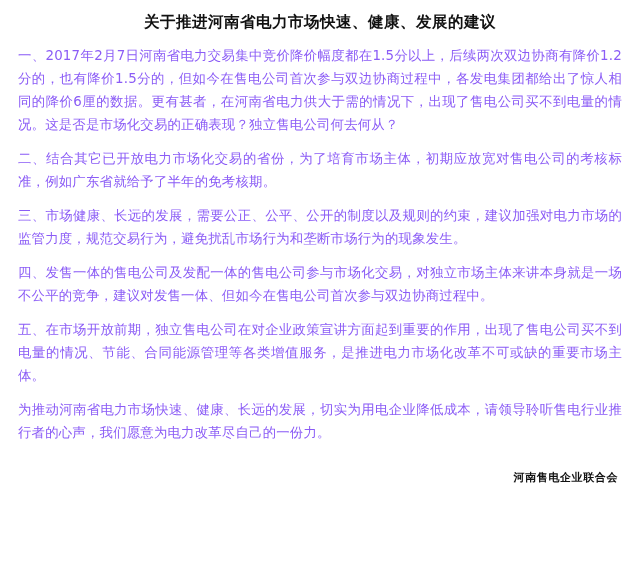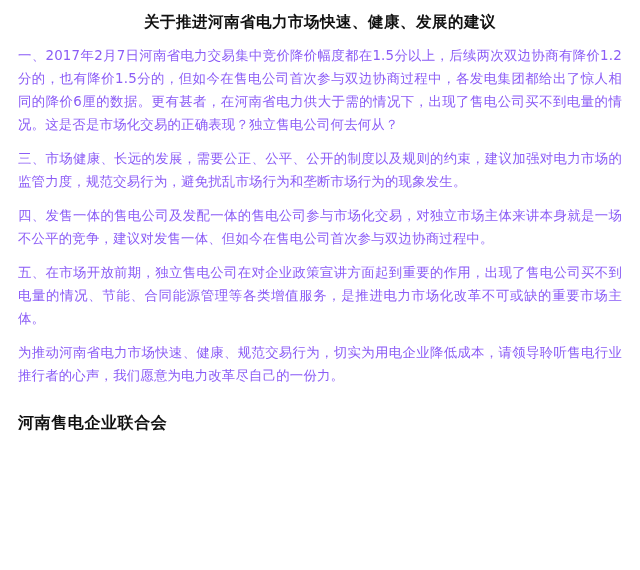--- a/index.html
+++ b/index.html
@@ -39,36 +39,37 @@
     text-justify: inter-ideograph;
     margin: 0 0 11px 0;
     color: #8b5cf6;
     letter-spacing: 0.2px;
   }
   .para:last-of-type {
     margin-bottom: 0;
   }
   .signature {
     margin-top: 26px;
-    text-align: left;
-    font-size: 16px;
+    text-align: right;
+    font-size: 11px;
     font-weight: bold;
     letter-spacing: 0.6px;
     color: #111111;
     padding-right: 4px;
   }
 </style>
 </head>
 <body>
 
 <div class="page">
 
   <div class="doc-title">关于推进河南省电力市场快速、健康、发展的建议</div>
 
   <p class="para">一、2017年2月7日河南省电力交易集中竞价降价幅度都在1.5分以上，后续两次双边协商有降价1.2分的，也有降价1.5分的，但如今在售电公司首次参与双边协商过程中，各发电集团都给出了惊人相同的降价6厘的数据。更有甚者，在河南省电力供大于需的情况下，出现了售电公司买不到电量的情况。这是否是市场化交易的正确表现？独立售电公司何去何从？</p>
+  <p class="para">二、结合其它已开放电力市场化交易的省份，为了培育市场主体，初期应放宽对售电公司的考核标准，例如广东省就给予了半年的免考核期。</p>
   <p class="para">三、市场健康、长远的发展，需要公正、公平、公开的制度以及规则的约束，建议加强对电力市场的监管力度，规范交易行为，避免扰乱市场行为和垄断市场行为的现象发生。</p>
   <p class="para">四、发售一体的售电公司及发配一体的售电公司参与市场化交易，对独立市场主体来讲本身就是一场不公平的竞争，建议对发售一体、但如今在售电公司首次参与双边协商过程中。</p>
   <p class="para">五、在市场开放前期，独立售电公司在对企业政策宣讲方面起到重要的作用，出现了售电公司买不到电量的情况、节能、合同能源管理等各类增值服务，是推进电力市场化改革不可或缺的重要市场主体。</p>
-  <p class="para">为推动河南省电力市场快速、健康、规范交易行为，切实为用电企业降低成本，请领导聆听售电行业推行者的心声，我们愿意为电力改革尽自己的一份力。</p>
+  <p class="para">为推动河南省电力市场快速、健康、长远的发展，切实为用电企业降低成本，请领导聆听售电行业推行者的心声，我们愿意为电力改革尽自己的一份力。</p>
 
   <div class="signature">河南售电企业联合会</div>
 
 </div>
 
 </body></html>

